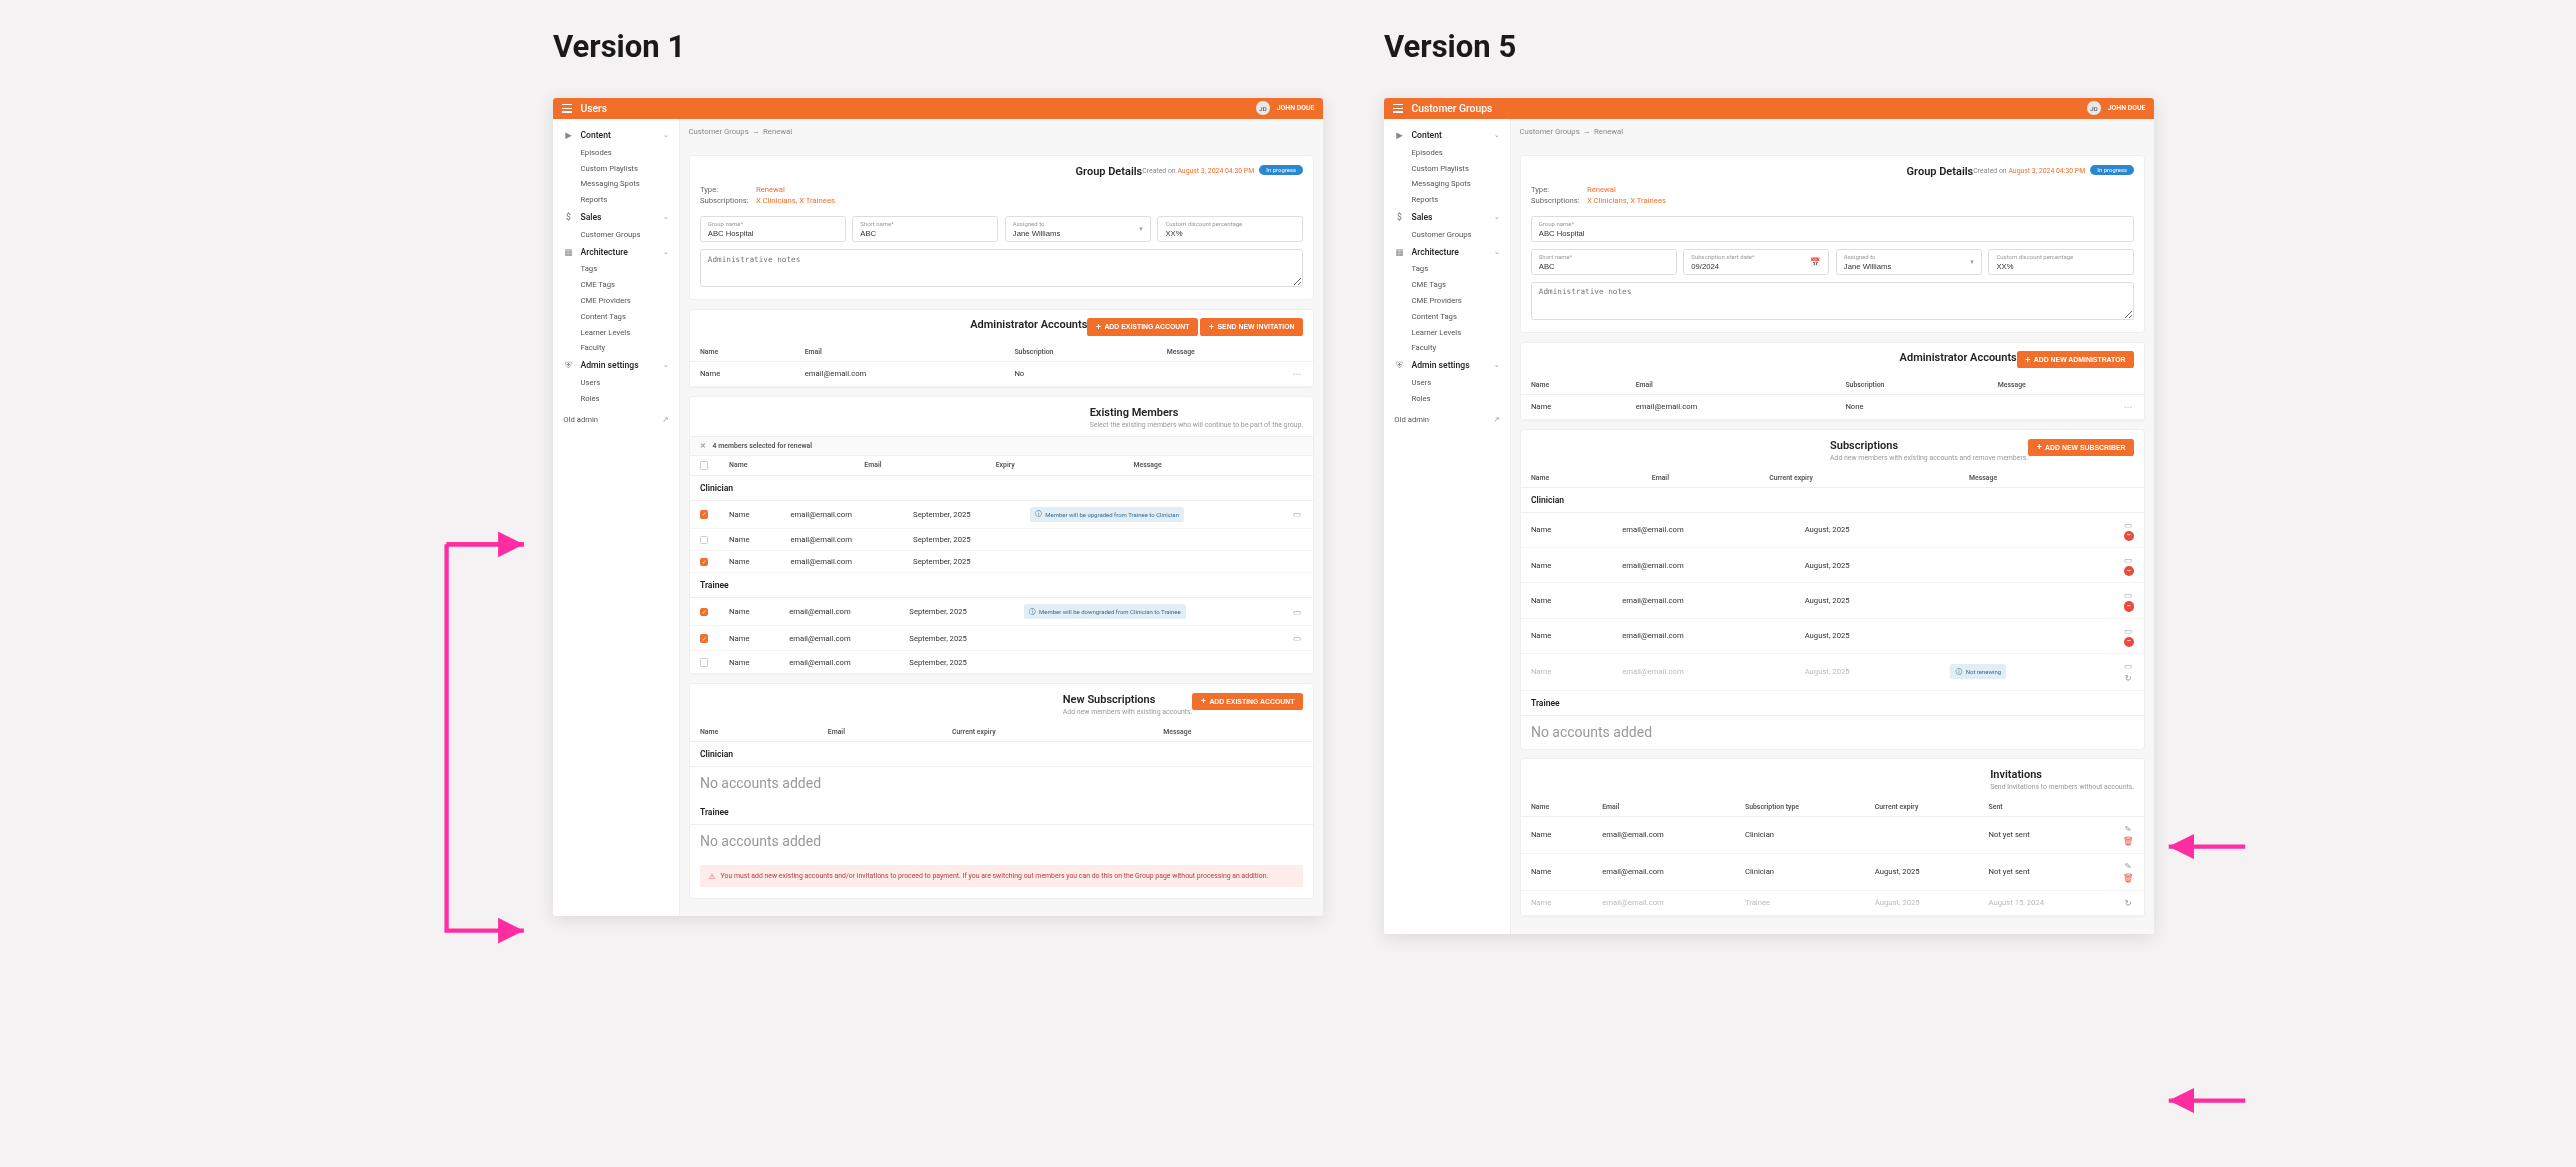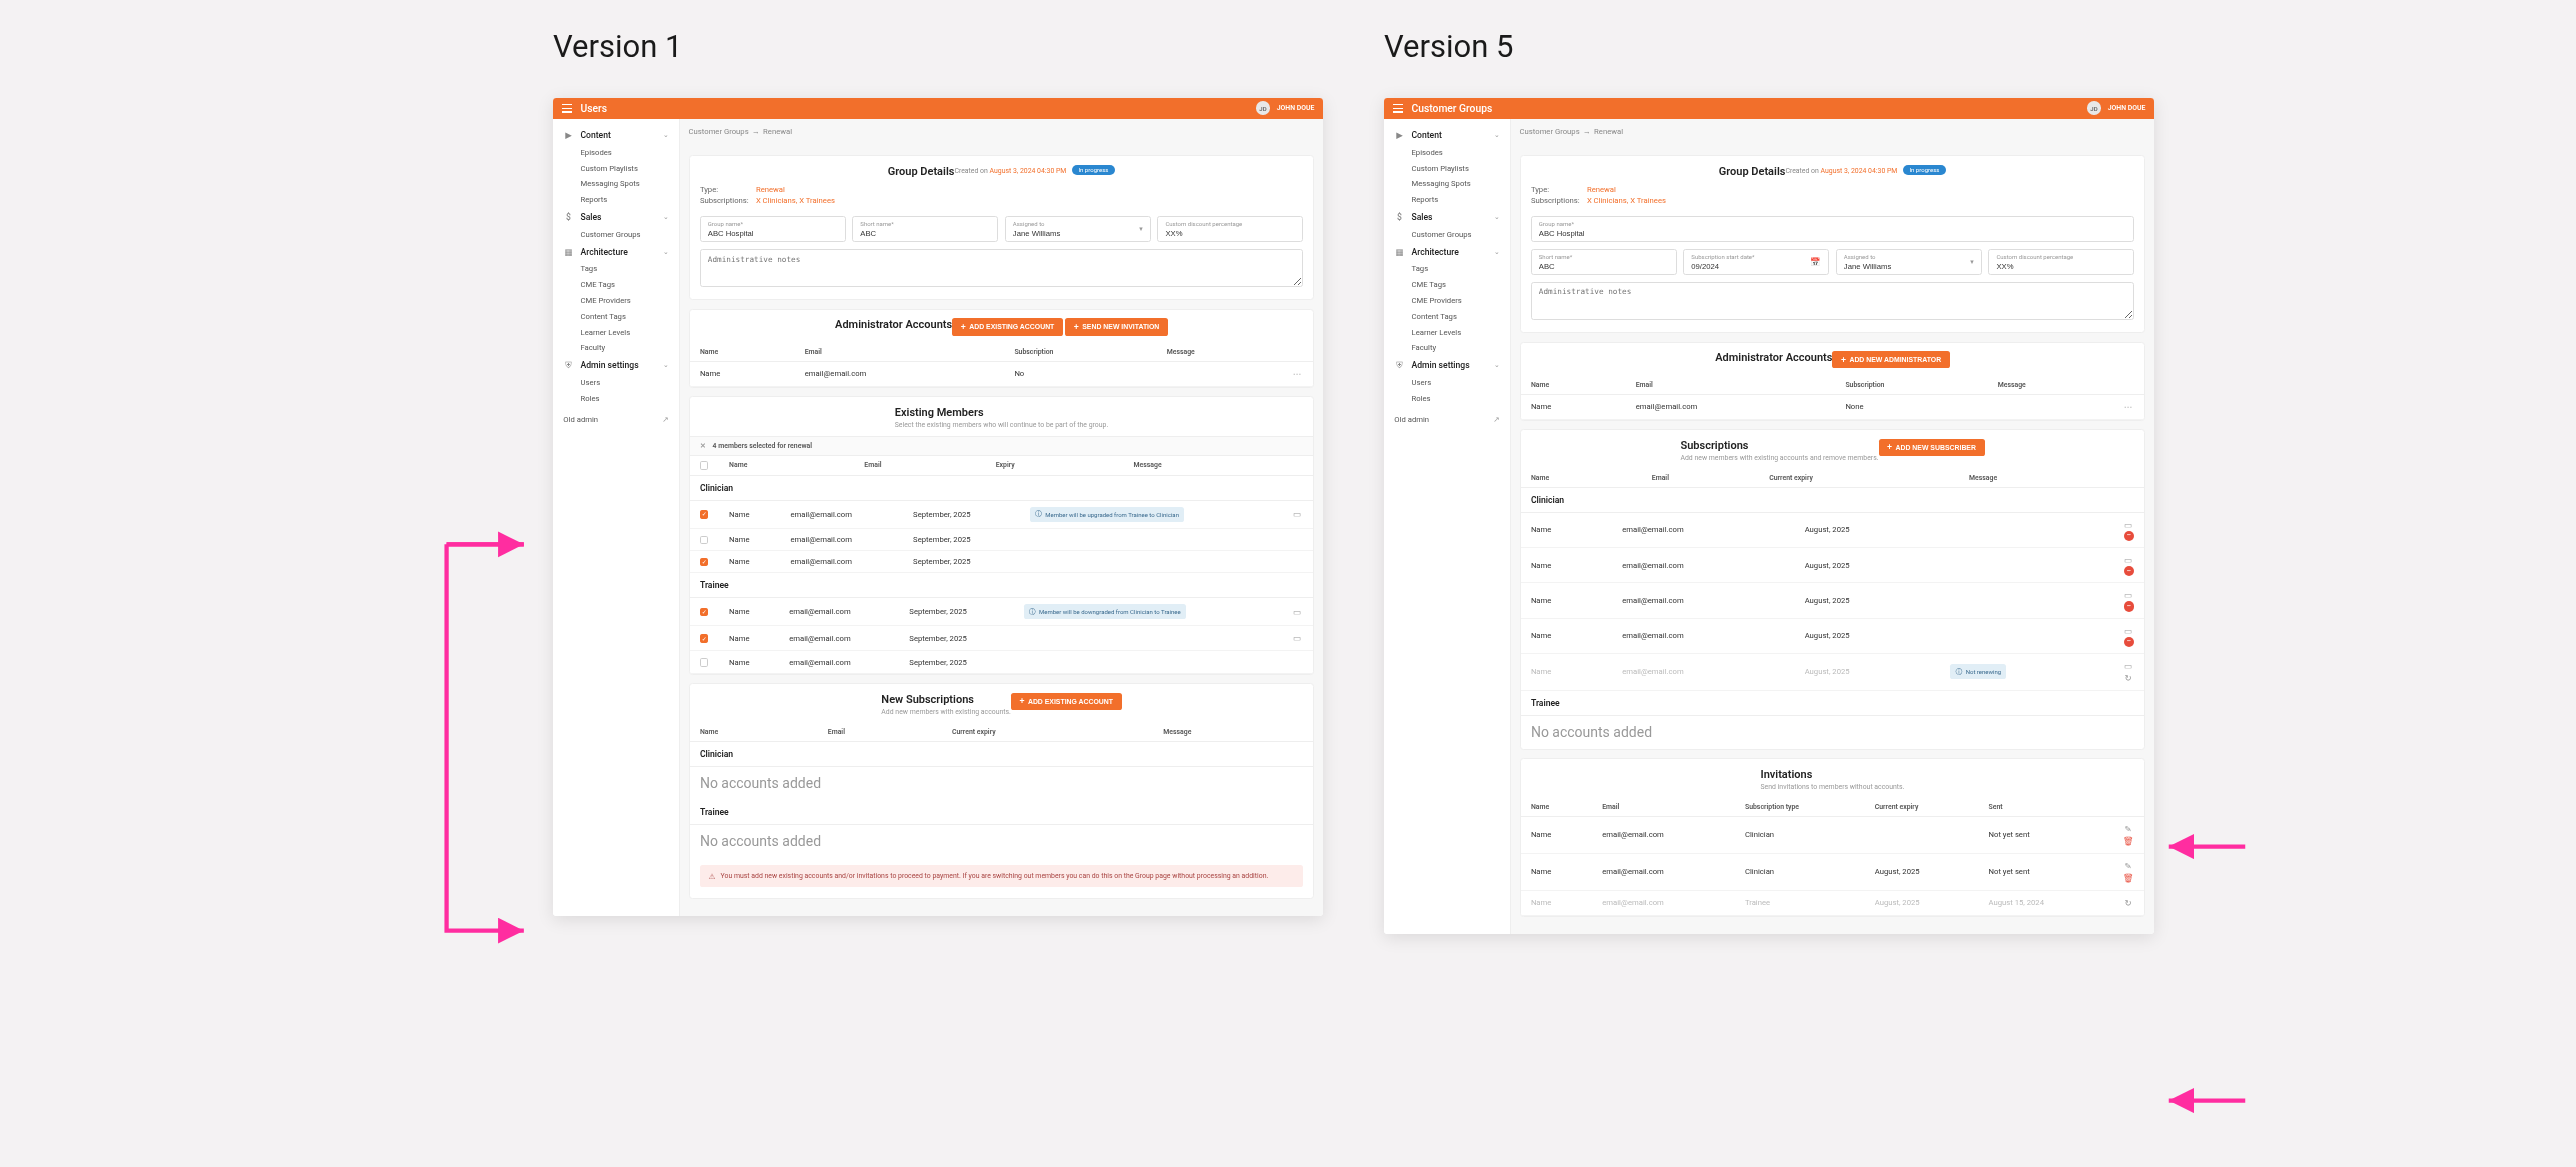--- a/index.html
+++ b/index.html
@@ -1,17 +1,17 @@
 <!DOCTYPE html>
 <html style="font-size:13.7px"><head>
 <meta charset="utf-8">
 <style>
 *{box-sizing:border-box;margin:0;padding:0}
 body{font-family:-apple-system,BlinkMacSystemFont,"Segoe UI",Roboto,sans-serif;background:#f4f2f3;font-size:9.4px;color:#333;width:2576px;height:1168px;overflow:hidden;position:relative}
-.version-label{font-size:31px;font-weight:400;color:#1a1a1a;position:absolute}
+.version-label{font-size:31px;font-weight:700;color:#1a1a1a;position:absolute}
 .app{position:absolute;width:770px;background:#fff;box-shadow:0 3.4px 17px rgba(0,0,0,0.1);border-radius:3.4px;overflow:hidden}
 .topbar{background:#f26f2b;color:#fff;height:20.6px;display:flex;align-items:center;padding:0 8.6px;justify-content:space-between}
 .topbar-left{display:flex;align-items:center;gap:8.6px}
 .hamburger{width:10.3px;height:8.6px;display:flex;flex-direction:column;justify-content:space-between;cursor:pointer}
 .hamburger span{height:1.3px;background:#fff}
 .topbar-title{font-size:10.3px;font-weight:500}
 .topbar-right{display:flex;align-items:center;gap:6.9px}
 .avatar{width:13.7px;height:13.7px;border-radius:50%;background:#e8e8e8;color:#666;display:flex;align-items:center;justify-content:center;font-size:6px;font-weight:600}
 .username{font-size:6.9px;font-weight:600}
 .body{display:flex}
@@ -21,21 +21,21 @@
 .nav-header-left{display:flex;align-items:center;gap:6.9px}
 .nav-icon{width:10.3px;height:10.3px;display:flex;align-items:center;justify-content:center;color:#888;font-size:8.6px}
 .chev{font-size:6.9px;color:#999}
 .nav-item{padding:3.4px 10.3px 3.4px 27.5px;font-size:7.7px;color:#555;cursor:pointer}
 .old-admin{padding:5.2px 10.3px;font-size:7.7px;color:#555;display:flex;justify-content:space-between;align-items:center;margin-top:3.4px;cursor:pointer}
 .ext-icon{font-size:7.7px;color:#999}
 .main{flex:1;background:#f7f7f7;padding:8.6px}
 .breadcrumb{font-size:7.7px;color:#888;margin-bottom:19px}
 .breadcrumb .arrow{margin:0 3.4px}
 .card{background:#fff;border-radius:3.4px;margin-bottom:8.6px;border:0.9px solid #eee}
-.card-header{padding:8.6px 10.3px 6.9px;display:flex;justify-content:center;align-items:flex-start}
+.card-header{padding:8.6px 10.3px 6.9px;display:flex;justify-content:flex-end;align-items:flex-start}
 .card-title{font-size:11px;font-weight:600;color:#222}
 .card-subtitle{font-size:6.9px;color:#999;margin-top:1.7px}
 .created{font-size:6.9px;color:#888}
 .created .date{color:#f26f2b}
 .pill{display:inline-block;padding:1.7px 6.9px;border-radius:8.6px;font-size:6px;background:#2a87d0;color:#fff;margin-left:5.2px}
 .meta-row{padding:0 10.3px 5.2px}
 .meta{font-size:7.7px;margin-bottom:2.6px}
 .meta-label{color:#666;display:inline-block;width:56px}
 .meta-val{color:#f26f2b}
 .form-grid{padding:3.4px 10.3px 10.3px;display:flex;flex-wrap:wrap;gap:6.9px}

